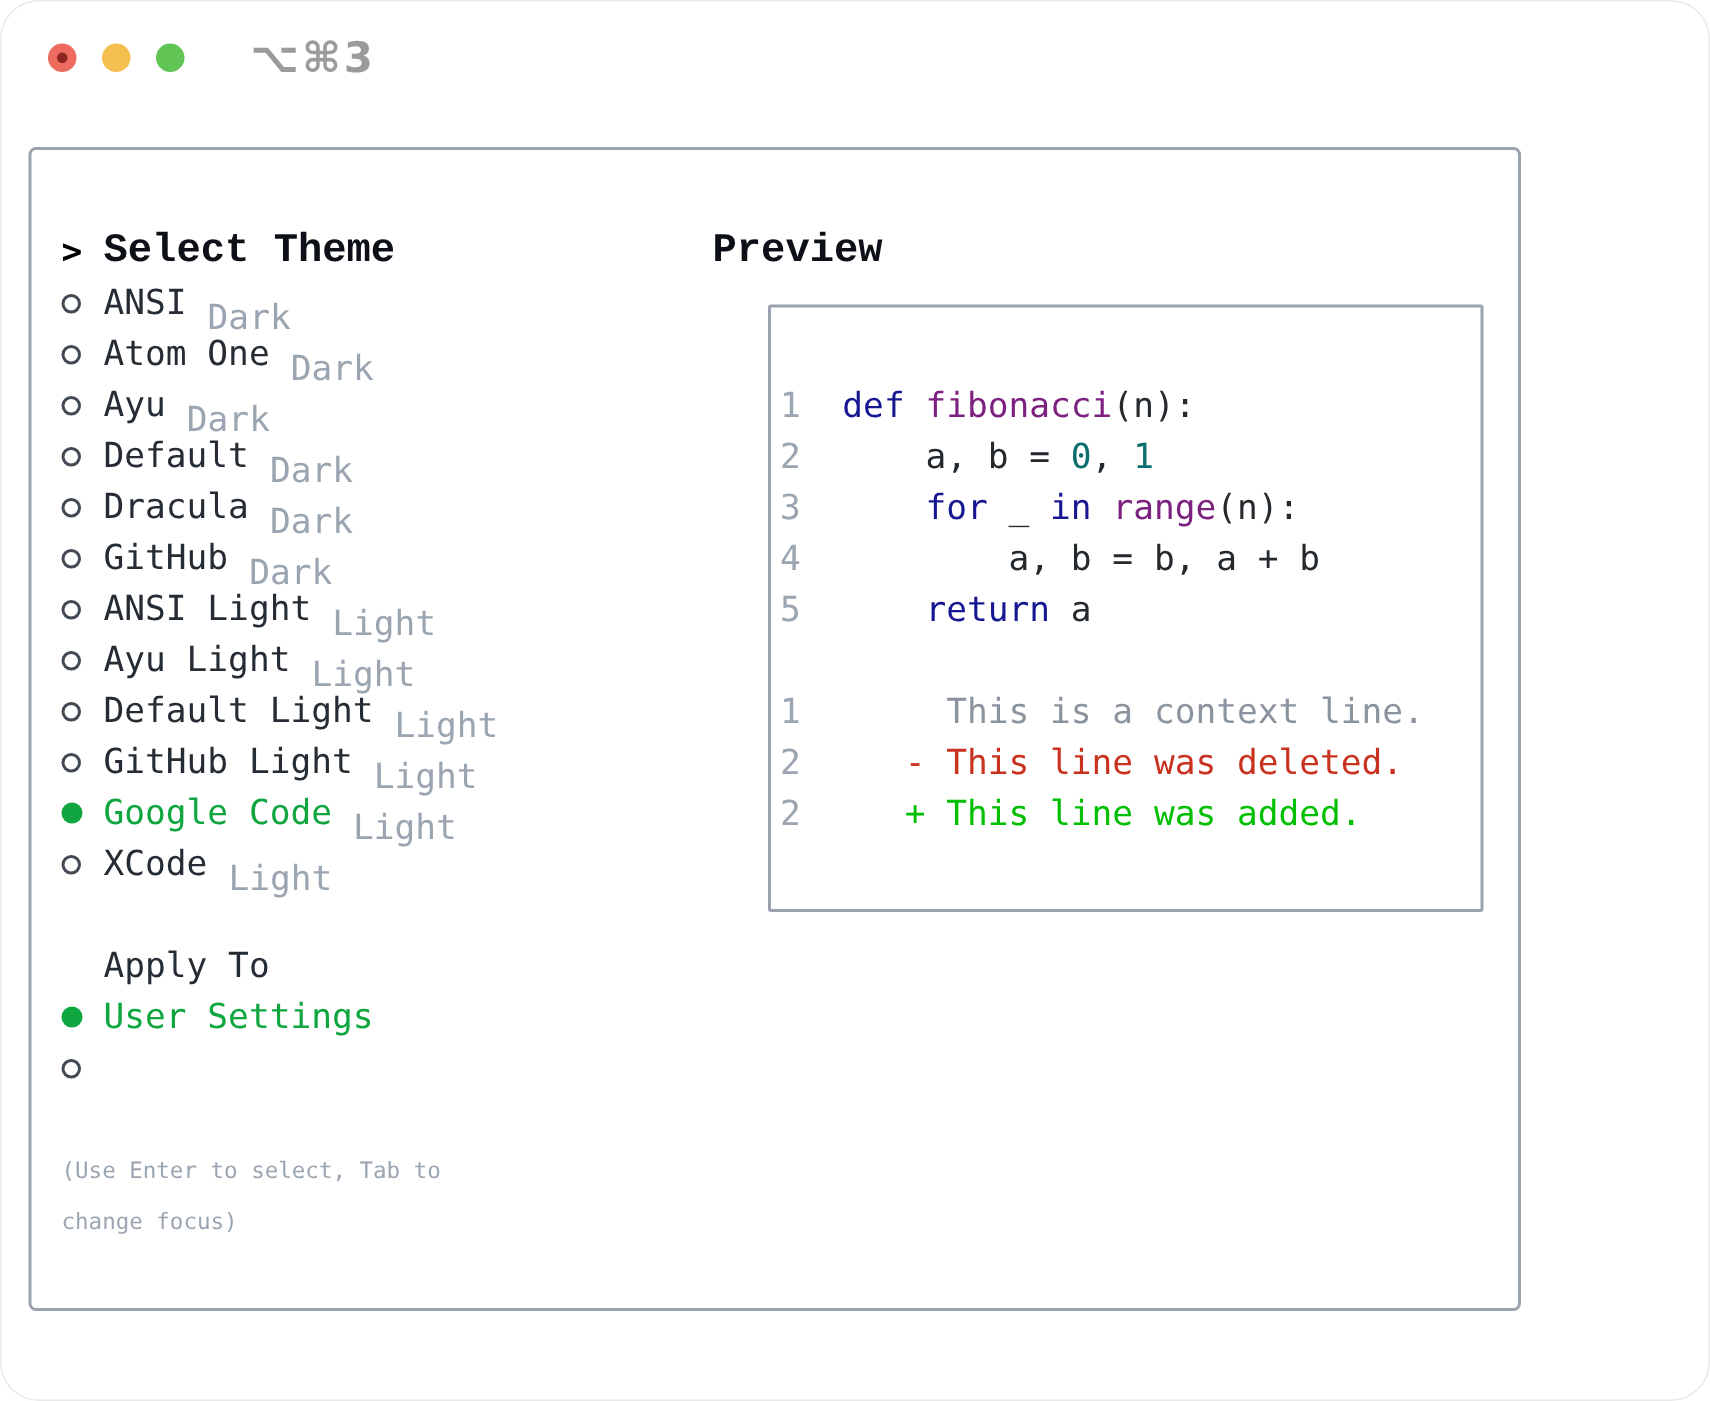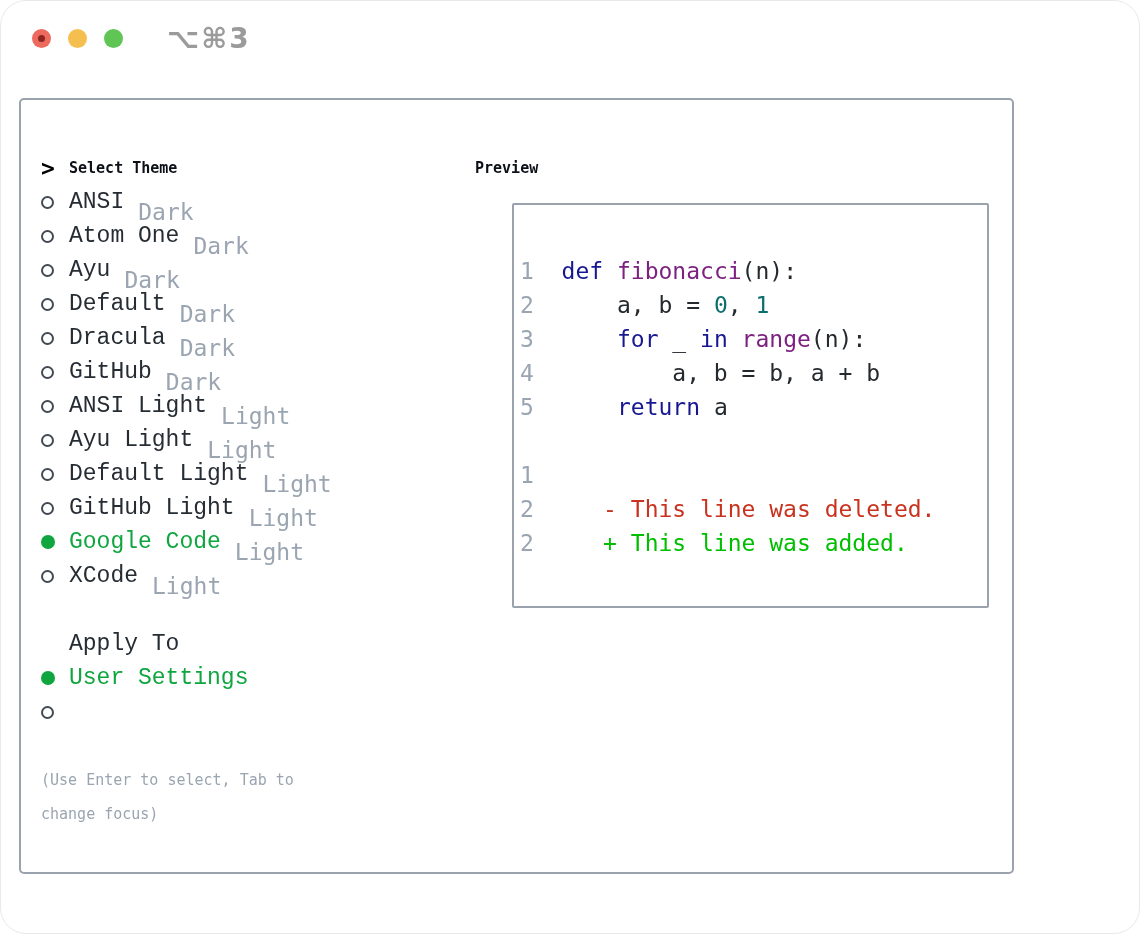--- a/index.html
+++ b/index.html
@@ -36,22 +36,22 @@
   .row { display:flex; align-items:center; height:34px; font-size:23px; white-space:pre; }
   .cell-bullet { width:28px; display:flex; align-items:center; }
   .radio {
     width:13px; height:13px; border-radius:50%;
     border:2px solid #434a54; background:transparent;
   }
   .radio.on { border:none; background:var(--accent-green); width:14px; height:14px; }
   .prompt { color:#000; font-weight:bold; font-size:23px; }
 
   .left-col { position:absolute; left:20px; top:51px; }
-  .heading { color:var(--heading); font-weight:bold; font-size:15px; }
-  .item-name { color:var(--text);font-family:Liberation Mono, monospace; }
+  .heading { color:var(--heading); font-weight:bold; font-size:27px;font-family:Liberation Mono, monospace; }
+  .item-name { color:var(--text); }
   .item-name.sel { color:var(--accent-green); }
   .variant { color:var(--muted); margin-left:14px;margin-top:20px; }
   .spacer { height:34px; }
   .hint { color:var(--muted); font-size:15px; height:34px; display:flex; align-items:center; white-space:pre; }
 
   
   .preview-label { position:absolute; left:454px; top:51px; height:34px; display:flex; align-items:center; }
   .preview-box {
     position:absolute; left:491px; top:103px; width:477px; height:405px;
     border:2px solid var(--border); border-radius:2px; background:#fff;
@@ -127,20 +127,20 @@
     <div class="preview-box">
       <div id="code-lines">
           <div class="cline"><span class="ln">1</span><span class="tok-plain">  </span><span class="tok-keyword">def</span><span class="tok-plain"> </span><span class="tok-function">fibonacci</span><span class="tok-plain">(n):</span></div>
           <div class="cline"><span class="ln">2</span><span class="tok-plain">      a, b = </span><span class="tok-literal">0</span><span class="tok-plain">, </span><span class="tok-literal">1</span></div>
           <div class="cline"><span class="ln">3</span><span class="tok-plain">      </span><span class="tok-keyword">for</span><span class="tok-plain"> _ </span><span class="tok-keyword">in</span><span class="tok-plain"> </span><span class="tok-function">range</span><span class="tok-plain">(n):</span></div>
           <div class="cline"><span class="ln">4</span><span class="tok-plain">          a, b = b, a + b</span></div>
           <div class="cline"><span class="ln">5</span><span class="tok-plain">      </span><span class="tok-keyword">return</span><span class="tok-plain"> a</span></div>
         </div>
       <div class="cline"></div>
       <div id="diff-lines">
-          <div class="cline"><span class="ln">1</span></div>
+          <div class="cline"><span class="ln">1</span><span class="tok-context">       This is a context line.</span></div>
           <div class="cline"><span class="ln">2</span><span class="tok-deleted">     - This line was deleted.</span></div>
           <div class="cline"><span class="ln">2</span><span class="tok-added">     + This line was added.</span></div>
         </div>
     </div>
 
   </div>
 </div>
 
 </body></html>

